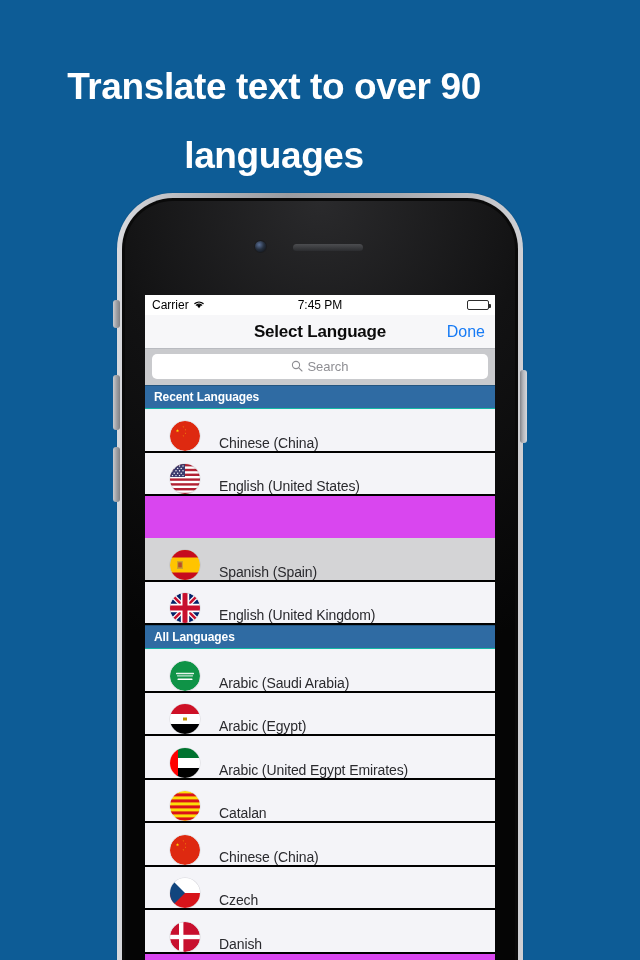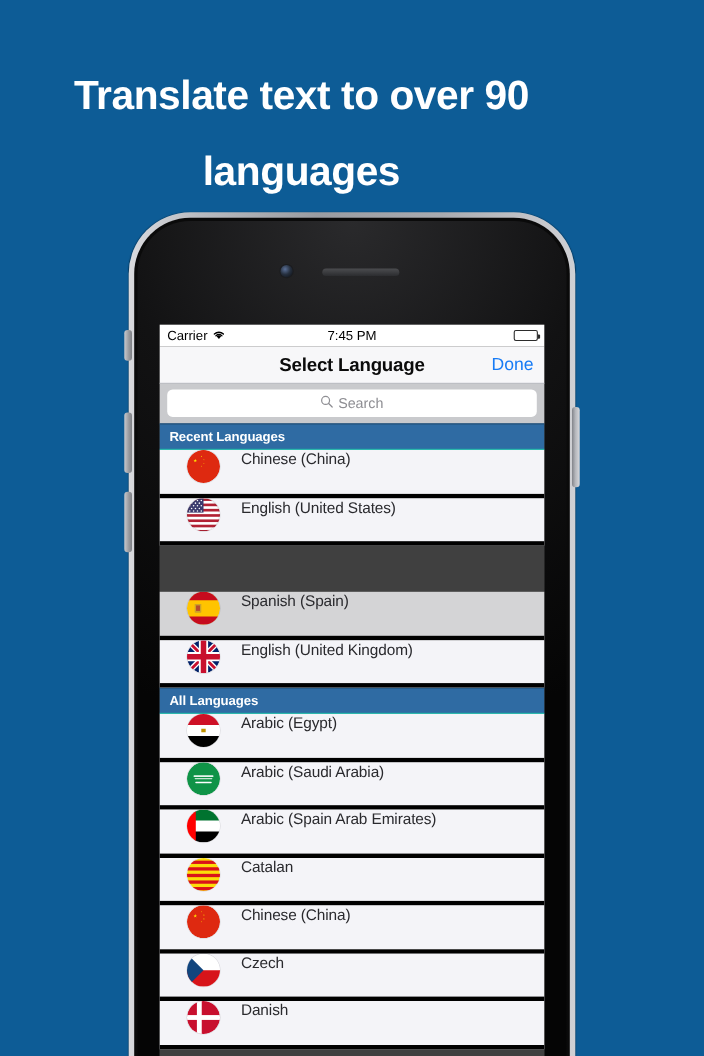--- a/index.html
+++ b/index.html
@@ -65,21 +65,21 @@
   .speaker {
     position:absolute; left:293px; top:244px; width:70px; height:7px;
     border-radius:4px;
     background:linear-gradient(180deg,#4c4d50,#2b2c2f);
   }
 
   
   .screen {
     position:absolute; left:145px; top:295px;
     width:350px; height:665px;
-    background:#404040;
+    background:#d946ef;
     overflow:hidden;
   }
 
   
   .statusbar {
     position:relative; height:20px; background:#ffffff;
     display:flex; align-items:center;
     font-size:12px; color:#000;
   }
   .sb-left { position:absolute; left:7px; display:flex; align-items:center; gap:4px; }
@@ -128,23 +128,23 @@
     font-size:12px; font-weight:bold;
     padding:4px 8px 4px 9px;
     letter-spacing:-0.1px;
     border-top:1px solid #24557f;
     border-bottom:1px solid #14b8a6;
   }
 
   
   .row {
     position:relative; height:43.5px;
-    display:flex; align-items:flex-start;
+    display:flex; align-items:flex-end;
     background:#f4f4f8;
-    border-bottom:4px solid #000000;
+    border-bottom:2px solid #000000;
   }
   .row.selected { background:#d4d4d6;margin-top:42px; }
   .flag {
     width:30px; height:30px; border-radius:50%;
     margin-left:25px; overflow:hidden; flex:0 0 30px;
     box-shadow:0 0 0 0.5px rgba(0,0,0,.12);
   }
   .flag svg { display:block; width:30px; height:30px; }
   .row-label {
     margin-left:19px; font-size:14px; color:#2a2a2e; letter-spacing:-0.1px;
@@ -295,51 +295,51 @@
                 <line x1="0" y1="15" x2="30" y2="15"></line>
               </g>
             </svg>
           </span>
           <span class="row-label">English (United Kingdom)</span>
         </div>
         <div class="section-header">All Languages</div>
         <div class="row">
           <span class="flag">
             <svg viewBox="0 0 30 30">
-              <circle cx="15" cy="15" r="15" fill="#fff"></circle>
-       <path d="M0 0h30v10H0z" fill="#ce1126"></path>
-              <path d="M0 20h30v10H0z" fill="#000"></path>
-       <path d="M13 13.6h4v3h-4z" fill="#c09300"></path>
-            </svg>
-          </span>
-          <span class="row-label">Arabic (Egypt)</span>
-        </div>
-        <div class="row">
-          <span class="flag">
-            <svg viewBox="0 0 30 30">
               <circle cx="15" cy="15" r="15" fill="#0f9347"></circle>
        <g fill="#fff">
                 <rect x="6" y="11.8" width="18" height="1.5" rx="0.5" opacity=".9"></rect>
        <rect x="7" y="14.2" width="16" height="1.2" rx="0.4" opacity=".75"></rect>
        <rect x="7.5" y="17.6" width="15" height="1.5" rx="0.7"></rect>
               </g>
             </svg>
           </span>
           <span class="row-label">Arabic (Saudi Arabia)</span>
         </div>
         <div class="row">
           <span class="flag">
             <svg viewBox="0 0 30 30">
               <circle cx="15" cy="15" r="15" fill="#fff"></circle>
+       <path d="M0 0h30v10H0z" fill="#ce1126"></path>
+              <path d="M0 20h30v10H0z" fill="#000"></path>
+       <path d="M13 13.6h4v3h-4z" fill="#c09300"></path>
+            </svg>
+          </span>
+          <span class="row-label">Arabic (Egypt)</span>
+        </div>
+        <div class="row">
+          <span class="flag">
+            <svg viewBox="0 0 30 30">
+              <circle cx="15" cy="15" r="15" fill="#fff"></circle>
        <path d="M7 0h23v10H7z" fill="#00732f"></path>
               <path d="M7 20h23v10H7z" fill="#000"></path>
        <path d="M0 0h8v30H0z" fill="#ff0000"></path>
             </svg>
           </span>
-          <span class="row-label">Arabic (Spain Arab Emirates)</span>
+          <span class="row-label">Arabic (United Egypt Emirates)</span>
         </div>
         <div class="row">
           <span class="flag">
             <svg viewBox="0 0 30 30">
               <circle cx="15" cy="15" r="15" fill="#fcdd09"></circle>
        <g fill="#da121a">
                 <rect y="2.4" width="30" height="3"></rect>
                 <rect y="8.4" width="30" height="3"></rect>
        <rect y="14.4" width="30" height="3"></rect>
                 <rect y="20.4" width="30" height="3"></rect>

